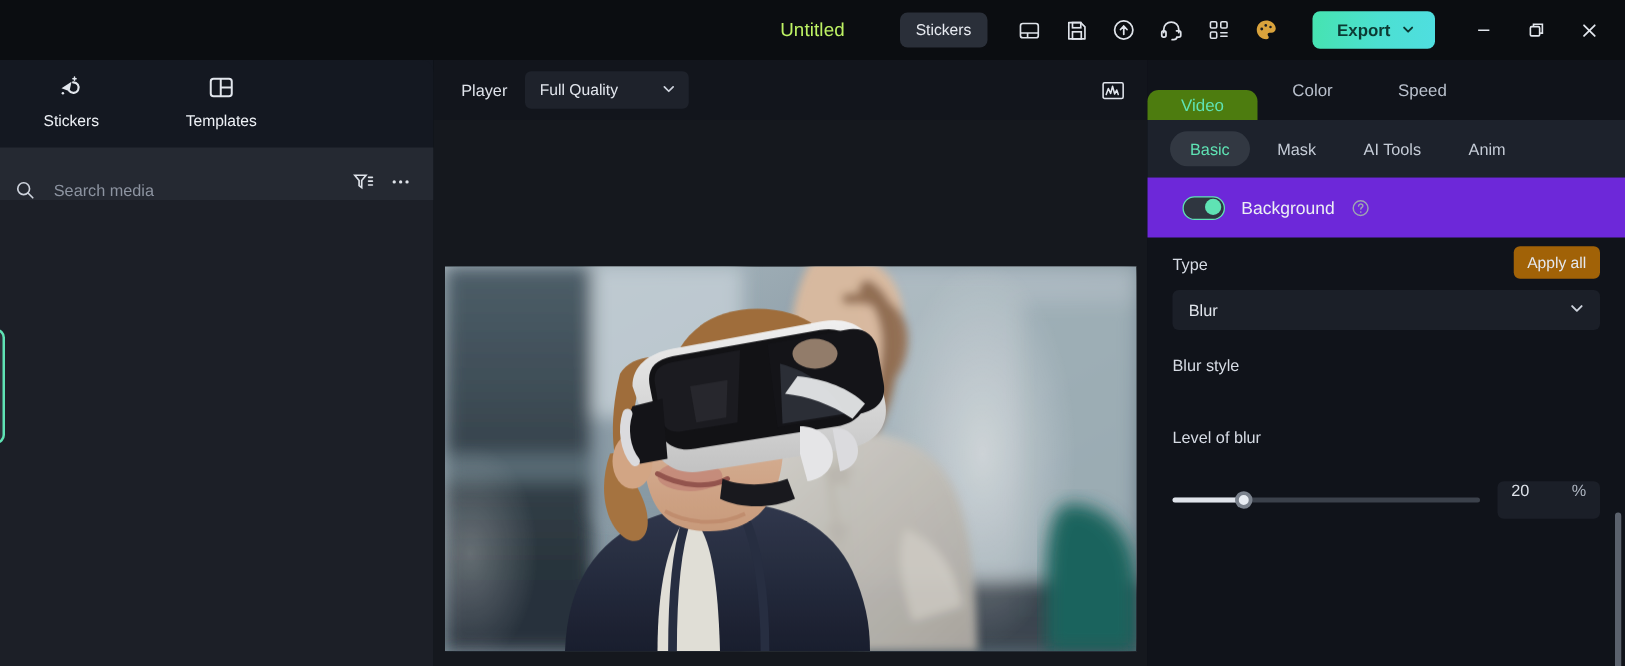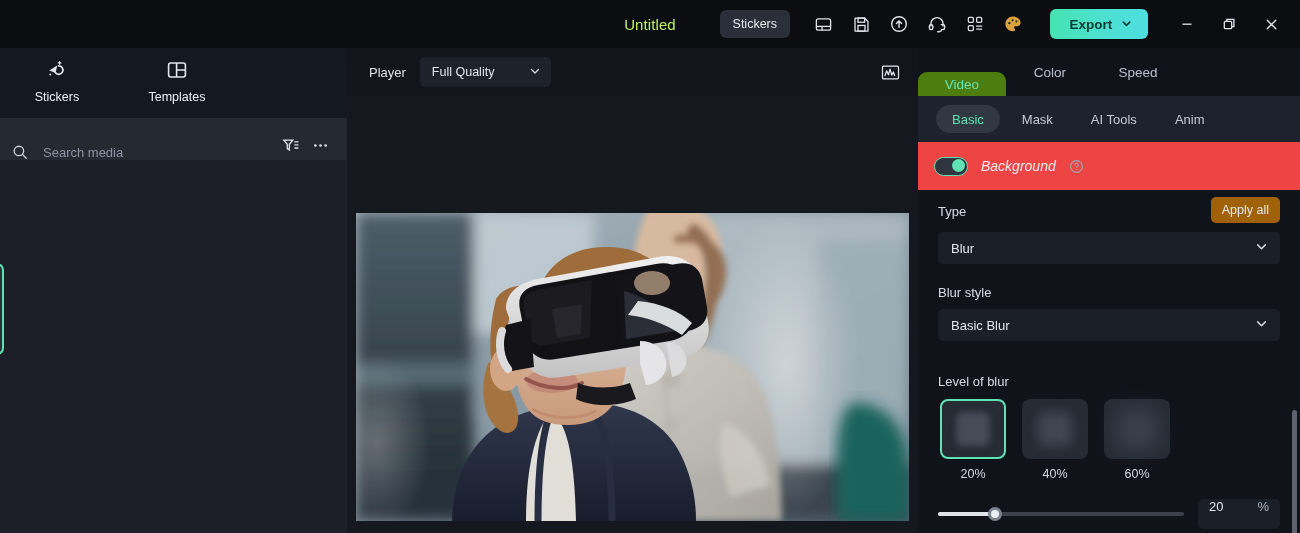--- a/index.html
+++ b/index.html
@@ -146,21 +146,21 @@
   }
   .rp-subtab {
     height: 28px; padding: 0 16px; border-radius: 14px; display: flex;
     align-items: center; justify-content: center; font-size: 13px;
     color: #c4cbd6; cursor: pointer; white-space: nowrap;
   }
   .rp-subtab.active { background: #323842; color: #5fe3b4; }
 
   .bg-header {
     position: absolute; left: 0; top: 94px; width: 382px; height: 48px;
-    background: #ef4444; display: flex; align-items: center; padding-left: 16px; gap: 13px; font-style: italic;
+    background: #6d28d9; display: flex; align-items: center; padding-left: 28px; gap: 13px;
   }
   .toggle {
     width: 34px; height: 19px; border-radius: 10px; background: #2f3640;
     border: 1.6px solid #5fe3b4; position: relative; cursor: pointer;
   }
   .toggle .knob {
     position: absolute; right: 2px; top: 1.5px; width: 13px; height: 13px;
     border-radius: 50%; background: #5fe3b4;
   }
   .bg-label { font-size: 14px; color: #eceff4; }
@@ -534,53 +534,25 @@
         <span>
           <svg width="13" height="13" viewBox="0 0 12 12" fill="none" stroke="#cfd4de" stroke-width="1.4" stroke-linecap="round" stroke-linejoin="round">
               <path d="M2.5 4.5 6 8l3.5-3.5"></path>
             </svg>
         </span>
       </div>
 
       <div style="height:21px;" class="spacer-sm"></div>
 
       <div class="field-label" style="margin-bottom:9px;">Blur style</div>
-      <div class="dropdown">
-        <span>Basic Blur</span>
-        <span>
-          <svg width="13" height="13" viewBox="0 0 12 12" fill="none" stroke="#cfd4de" stroke-width="1.4" stroke-linecap="round" stroke-linejoin="round">
-              <path d="M2.5 4.5 6 8l3.5-3.5"></path>
-            </svg>
-        </span>
-      </div>
 
       <div style="height:21px;" class="spacer-sm"></div>
 
       <div class="field-label" style="margin-bottom:10px;margin-top:12px;">Level of blur</div>
 
-      <div class="blur-grid">
-        <div class="blur-item active">
-          <div class="blur-thumb">
-            <div class="blur-inner b20"></div>
-          </div>
-          <div class="blur-pct">20%</div>
-        </div>
-        <div class="blur-item">
-          <div class="blur-thumb">
-            <div class="blur-inner b40"></div>
-          </div>
-          <div class="blur-pct">40%</div>
-        </div>
-        <div class="blur-item">
-          <div class="blur-thumb">
-            <div class="blur-inner b60"></div>
-          </div>
-          <div class="blur-pct">60%</div>
-        </div>
-      </div>
 
       <div style="height:18px;" class="spacer-sm"></div>
 
       <div class="slider-row">
         <div class="slider">
           <div class="track"></div>
           <div class="fill"></div>
           <div class="thumb"></div>
         </div>
         <div class="num-box">

